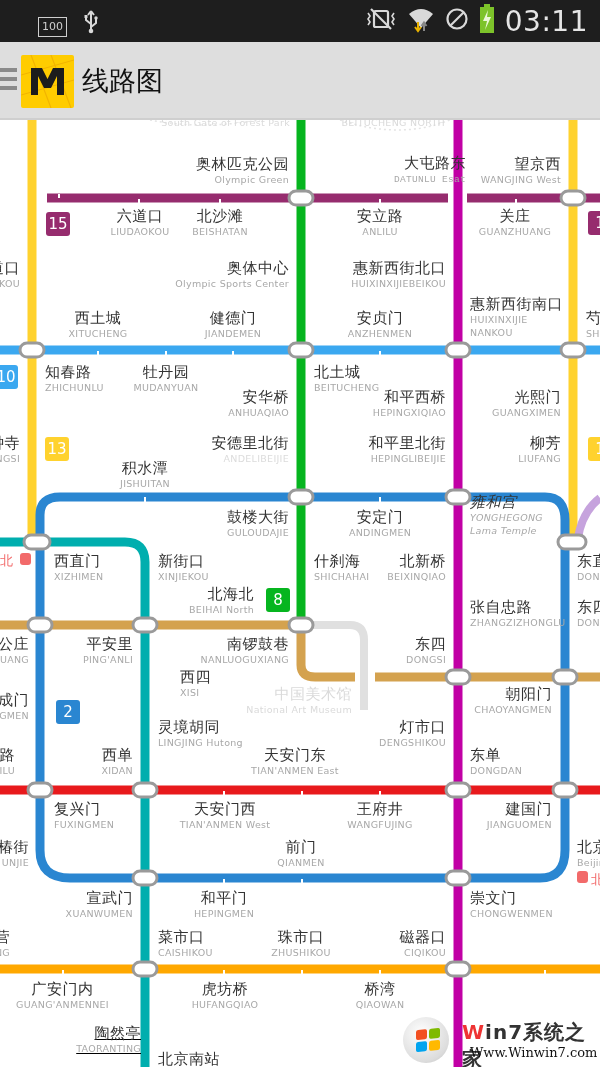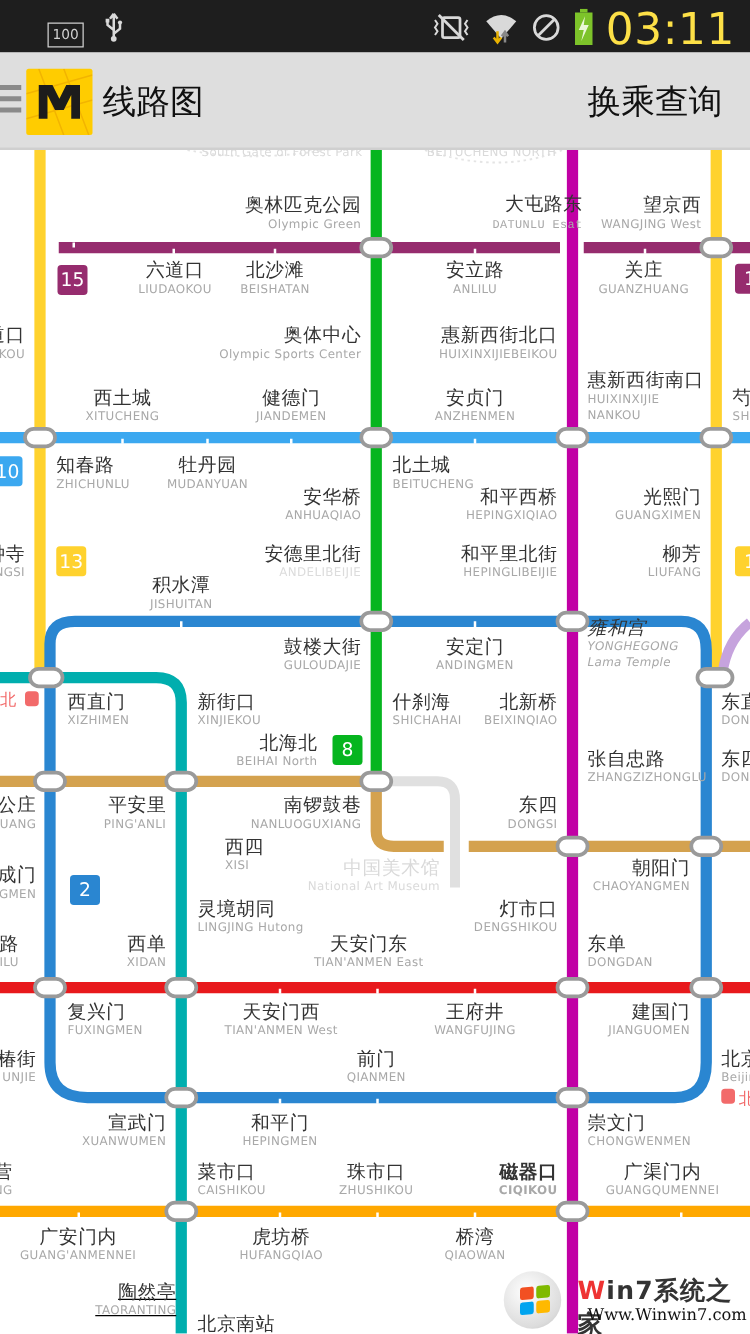--- a/index.html
+++ b/index.html
@@ -2,21 +2,21 @@
 <html><head>
 <meta charset="utf-8">
 <style>
   * { box-sizing: border-box; margin: 0; padding: 0; }
   html, body { width: 600px; height: 1067px; overflow: hidden; background: #fff; font-family: "DejaVu Sans", sans-serif; }
   .statusbar { position: absolute; left: 0; top: 0; width: 600px; height: 42px; background: #1e1e1e; color: #e8e8e8; }
   .statusbar .sb-left { position: absolute; left: 6px; top: 10px; display: flex; align-items: flex-end; gap: 16px; margin-left: 32px; }
   .batt100 { border: 1.5px solid #cfcfcf; font-size: 11px; padding: 1px 3px; color: #cfcfcf; height: 20px; line-height: 16px; }
   .usb { font-size: 22px; color: #d9d9d9; line-height: 20px; }
   .sb-right { position: absolute; right: 12px; top: 4px; display: flex; align-items: center; gap: 10px; }
-  .sb-right .clock { font-size: 35px; color: #fde047; font-family: "DejaVu Sans", sans-serif; letter-spacing: 0.5px; }
+  .sb-right .clock { font-size: 28px; color: #e5e5e5; font-family: "DejaVu Sans", sans-serif; letter-spacing: 0.5px; }
   .actionbar { position: absolute; left: 0; top: 42px; width: 600px; height: 78px; background: #dedede; border-bottom: 2px solid #cfcfcf; }
   .hamburger { position: absolute; left: 0; top: 26px; width: 17px; height: 26px; }
   .hamburger i { display: block; width: 17px; height: 4px; background: #8a8a8a; margin-bottom: 5px; }
   .applogo { position: absolute; left: 21px; top: 13px; width: 53px; height: 53px; background: #ffcc00; border-radius: 2px; overflow: hidden; }
   .apptitle { position: absolute; left: 82px; top: 21px; font-size: 27px; color: #111; }
   .transfer { position: absolute; right: 22px; top: 21px; font-size: 27px; color: #111; }
   .map { position: absolute; left: 0; top: 120px; width: 600px; height: 947px; overflow: hidden; background: #fff; }
   .map svg { position: absolute; left: 0; top: 0; }
   .st { position: absolute; white-space: nowrap; line-height: 1; }
   .st .cn { display: block; font-size: 15px; color: #333; letter-spacing: 0.5px; }
@@ -86,21 +86,20 @@
       <i></i>
       <i></i>
     </div>
   <div class="applogo">
     <svg width="53" height="53" viewBox="0 0 53 53">
       <path d="M0 20 L53 5 M0 40 L53 25 M10 0 L30 53 M30 0 L50 53" stroke="#f2b400" stroke-width="1.2" fill="none"></path>
       <path d="M10 40 L10 13 L21 13 L26.5 24 L32 13 L43 13 L43 40 L36 40 L36 21 L30 33 L23 33 L17 21 L17 40 Z" fill="#1c1c1c"></path>
     </svg>
   </div>
   <div class="apptitle">线路图</div>
-  <div class="transfer">换乘查询</div>
 </div>
 
 <div class="map">
   <svg width="600" height="947" viewBox="0 120 600 947">
 
     <path d="M150 120 Q200 130 260 120" stroke="#e4e4e4" stroke-width="1.5" stroke-dasharray="2 3" fill="none"></path>
     <path d="M340 120 Q400 140 450 120" stroke="#e4e4e4" stroke-width="1.5" stroke-dasharray="2 3" fill="none"></path>
 
     <line x1="32" y1="120" x2="32" y2="541" stroke="#ffd22e" stroke-width="9"></line>
     <line x1="573" y1="120" x2="573" y2="541" stroke="#ffd22e" stroke-width="9"></line>
@@ -472,27 +471,23 @@
       <span class="en">YING</span>
     </div>
   <div class="st" style="left:158px;top:810px;">
       <span class="cn">菜市口</span>
       <span class="en">CAISHIKOU</span>
     </div>
   <div class="st c" style="left:262px;top:810px;width:78px;">
       <span class="cn">珠市口</span>
       <span class="en">ZHUSHIKOU</span>
     </div>
-  <div class="st r" style="left:380px;top:810px;width:66px;font-weight:bold;">
+  <div class="st r" style="left:380px;top:810px;width:66px;">
       <span class="cn">磁器口</span>
       <span class="en">CIQIKOU</span>
-    </div>
-  <div class="st c" style="left:470px;top:810px;width:120px;">
-      <span class="cn">广渠门内</span>
-      <span class="en">GUANGQUMENNEI</span>
     </div>
 
   <div class="st c" style="left:15px;top:862px;width:95px;">
       <span class="cn">广安门内</span>
       <span class="en">GUANG'ANMENNEI</span>
     </div>
   <div class="st c" style="left:185px;top:862px;width:80px;">
       <span class="cn">虎坊桥</span>
       <span class="en">HUFANGQIAO</span>
     </div>

